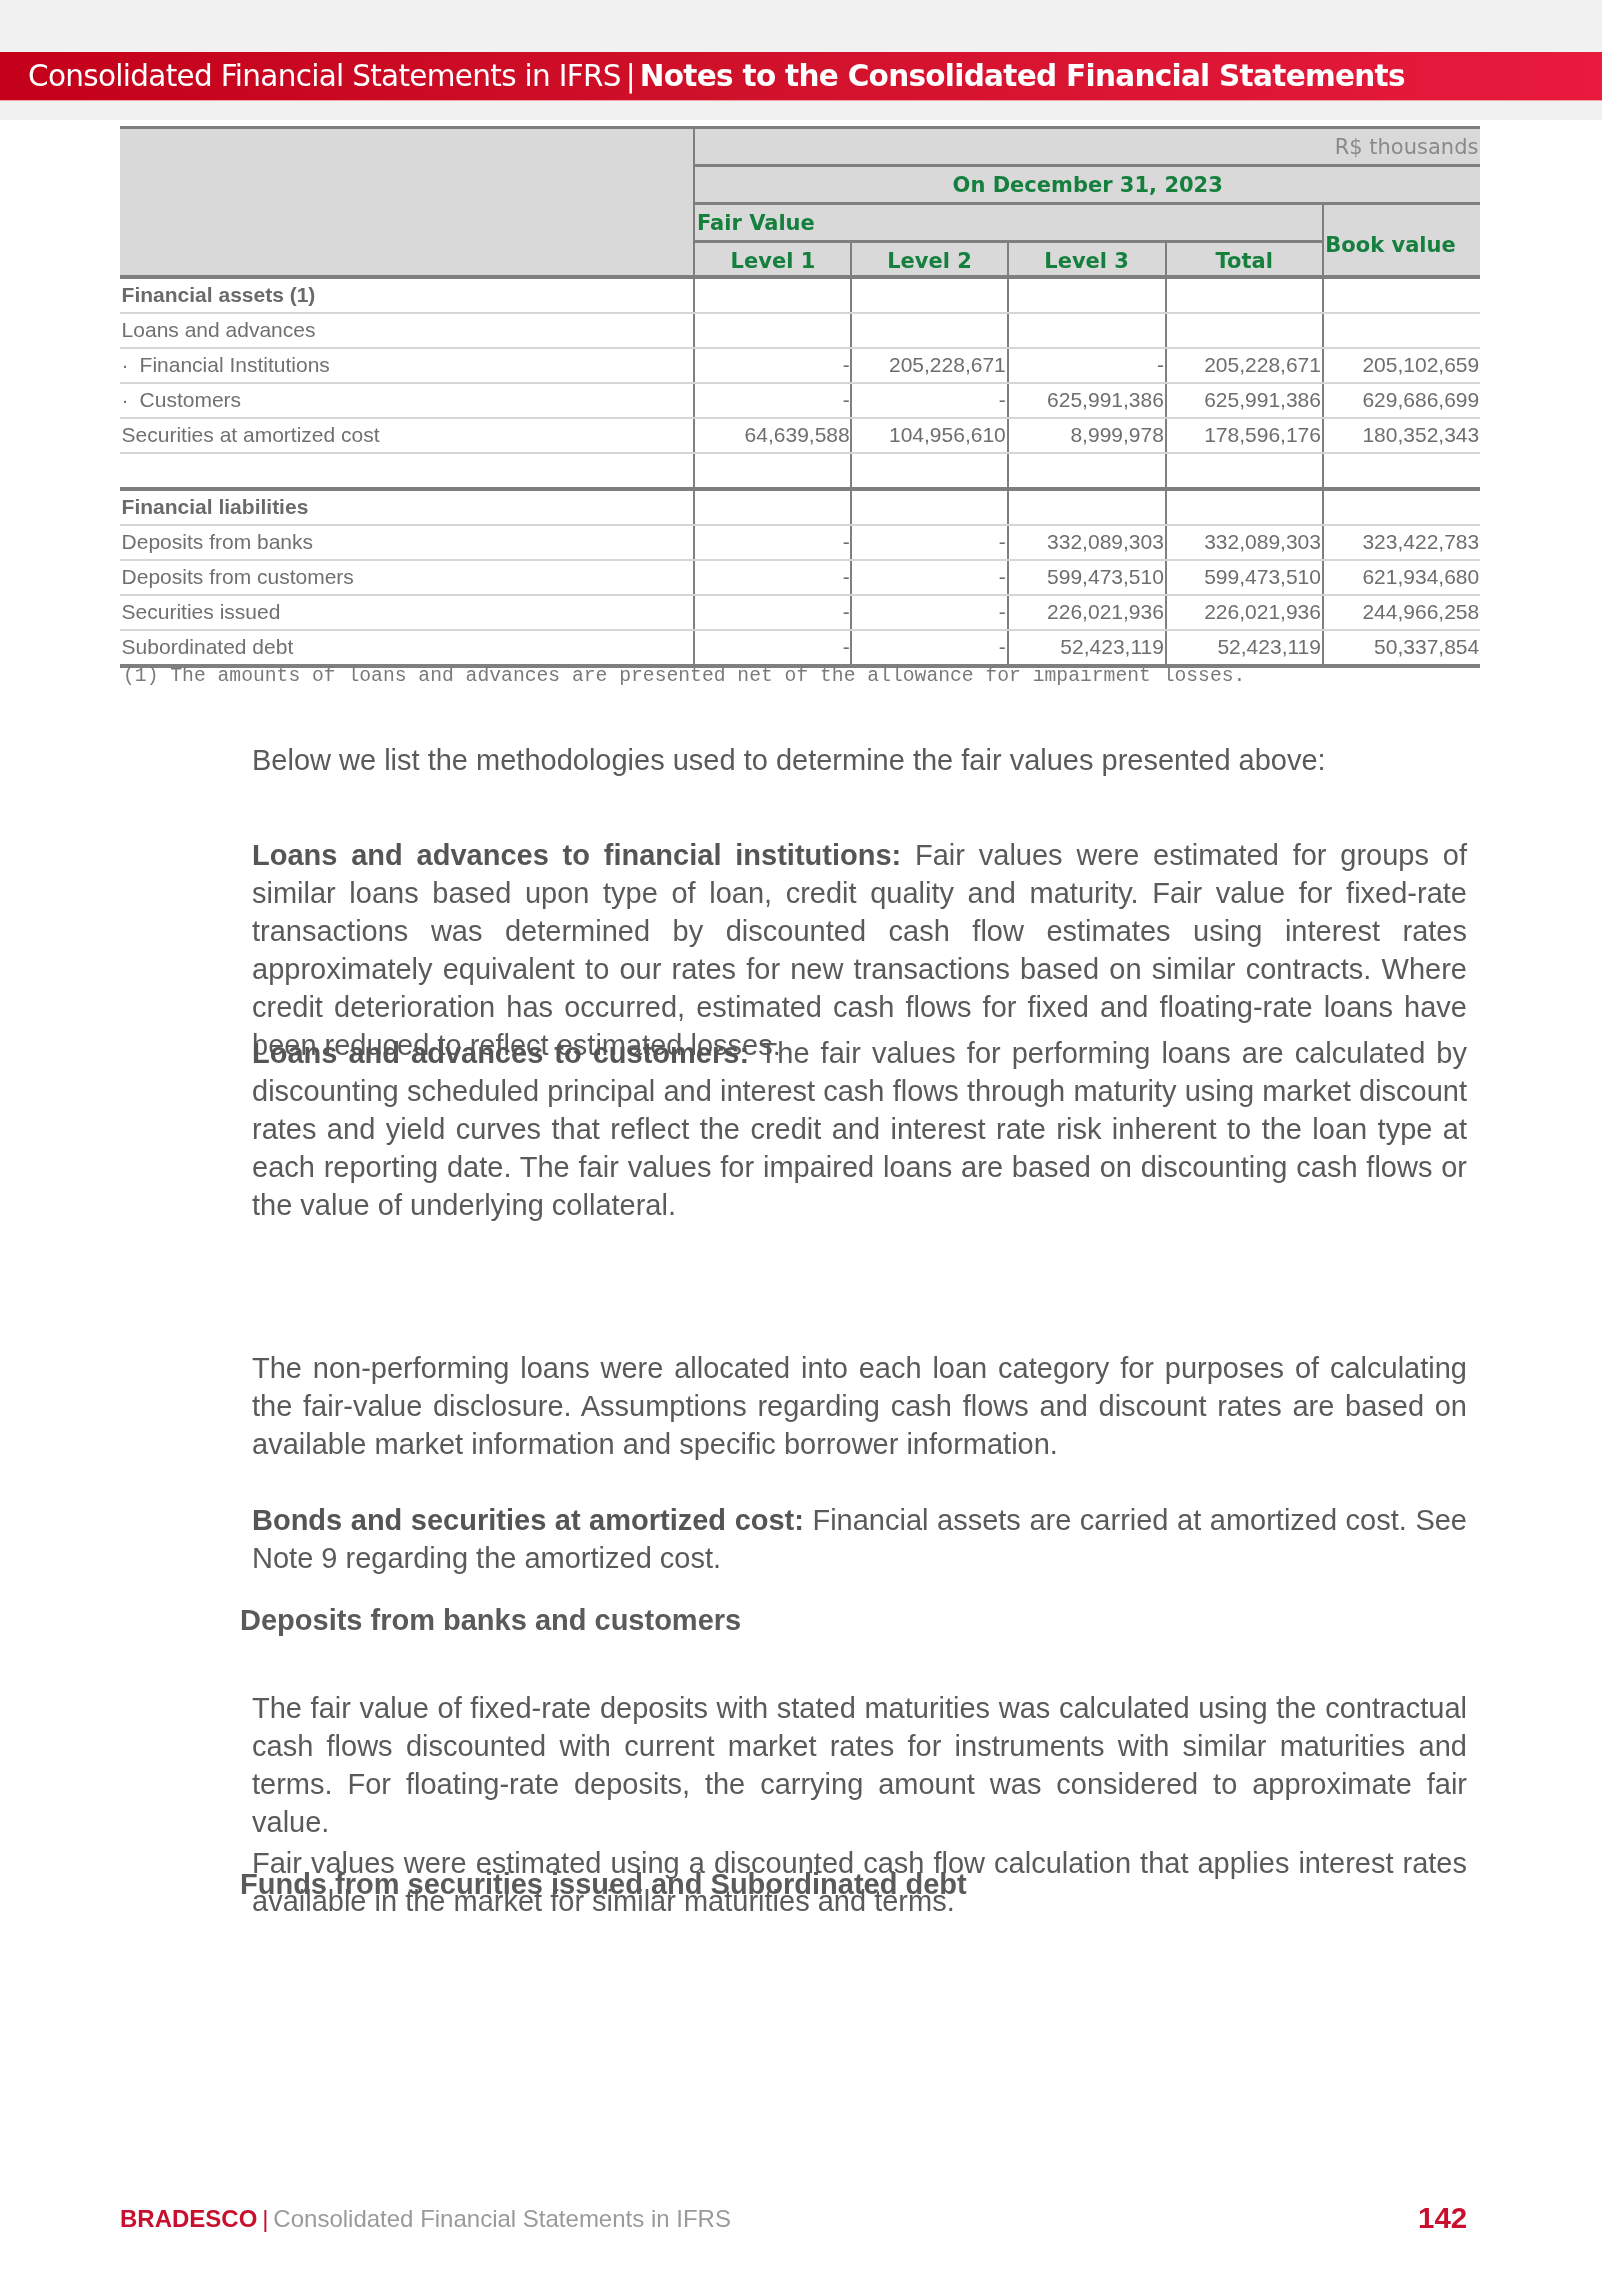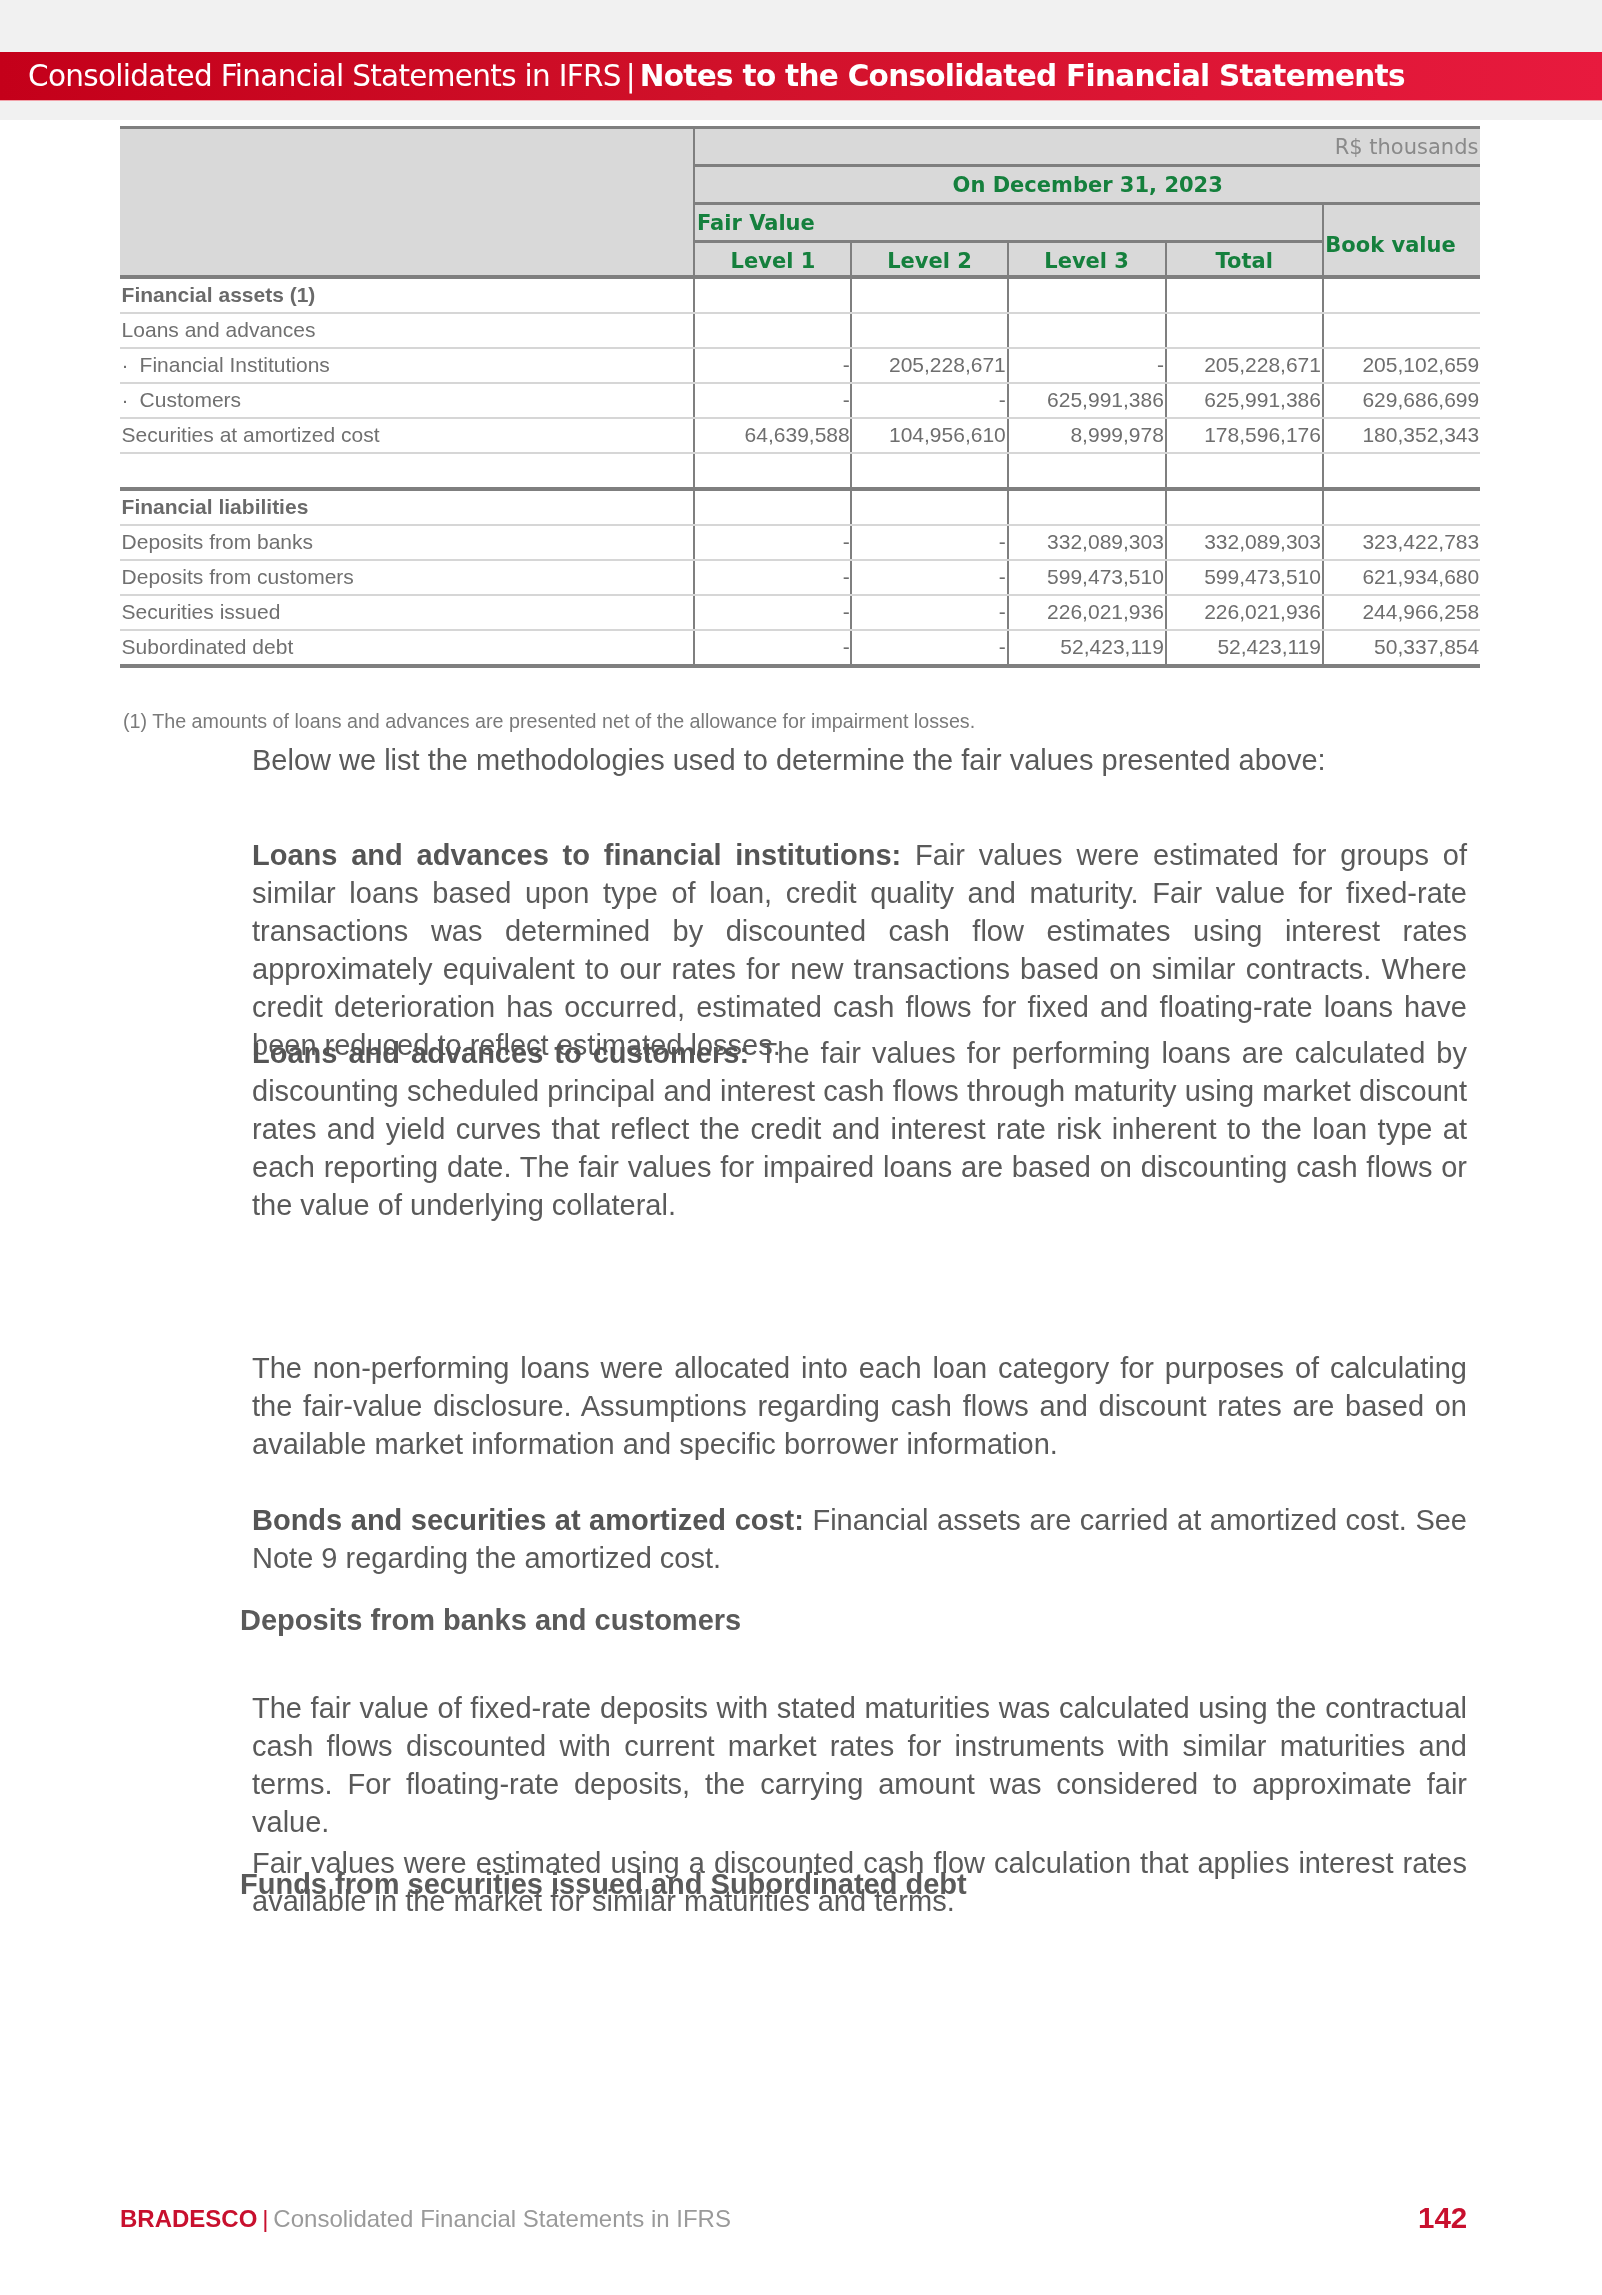--- a/index.html
+++ b/index.html
@@ -43,21 +43,21 @@
   .tbl tbody td { height: 33px; border-bottom: 2.5px solid #d6d6d6; color: #6a6a6a; }
   .tbl tbody tr.first td { border-top: 4.1px solid #7f7f7f; }
   .tbl tbody tr.sec td { border-top: 4.1px solid #7f7f7f; }
   .tbl tbody tr.last td { border-bottom: 4.1px solid #7f7f7f; }
   .tbl tbody td.num { text-align: right; border-left: 2.5px solid #7f7f7f; padding-right: 0.8px; font-family: "Liberation Sans", sans-serif; font-size: 21px; color: #6e6e6e; }
   .tbl tbody td.label { padding-left: 1.6px; color: #707070; font-size: 21px; font-family: "Liberation Sans", sans-serif; }
   .tbl tbody td.label.bold { font-weight: bold; color: #6a6a6a; }
   .tbl tbody td.label .bullet { display: inline-block; width: 18px; }
   .footnote {
     position: absolute; left: 123px; top: 665px; font-size: 19.7px; color: #7a7a7a;
-    font-family: Liberation Sans, sans-serif; white-space: nowrap; margin-top: 45px;
+    font-family: Liberation Mono, monospace; white-space: nowrap;
   }
 
   
   .body { position: absolute; left: 240px; width: 1239px; font-size: 29px; line-height: 38px; color: #5a5a5a; font-family: "Liberation Sans", sans-serif; }
   .body p { margin: 12px; text-align: justify; }
   .body b { color: #555555; }
   .intro { top: 729px; }
   .p1 { top: 824px; }
   .p2 { top: 1022px; }
   .p3 { top: 1337px; }

